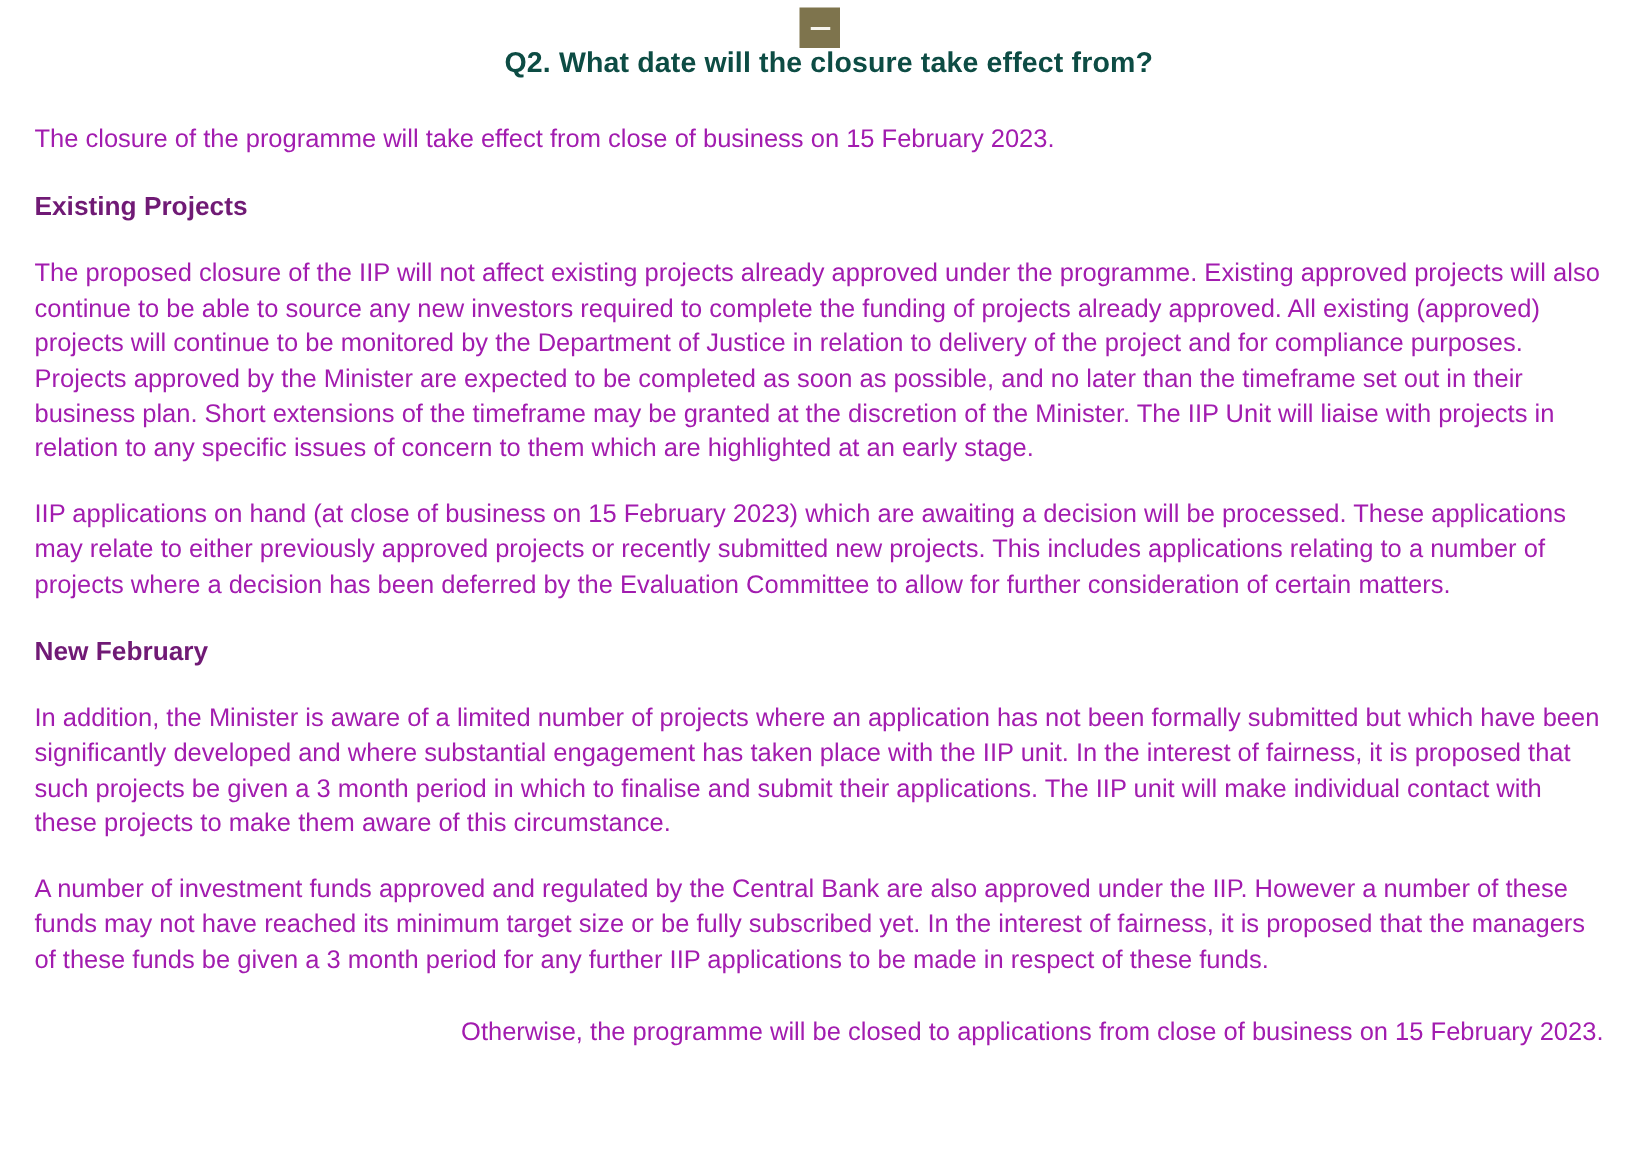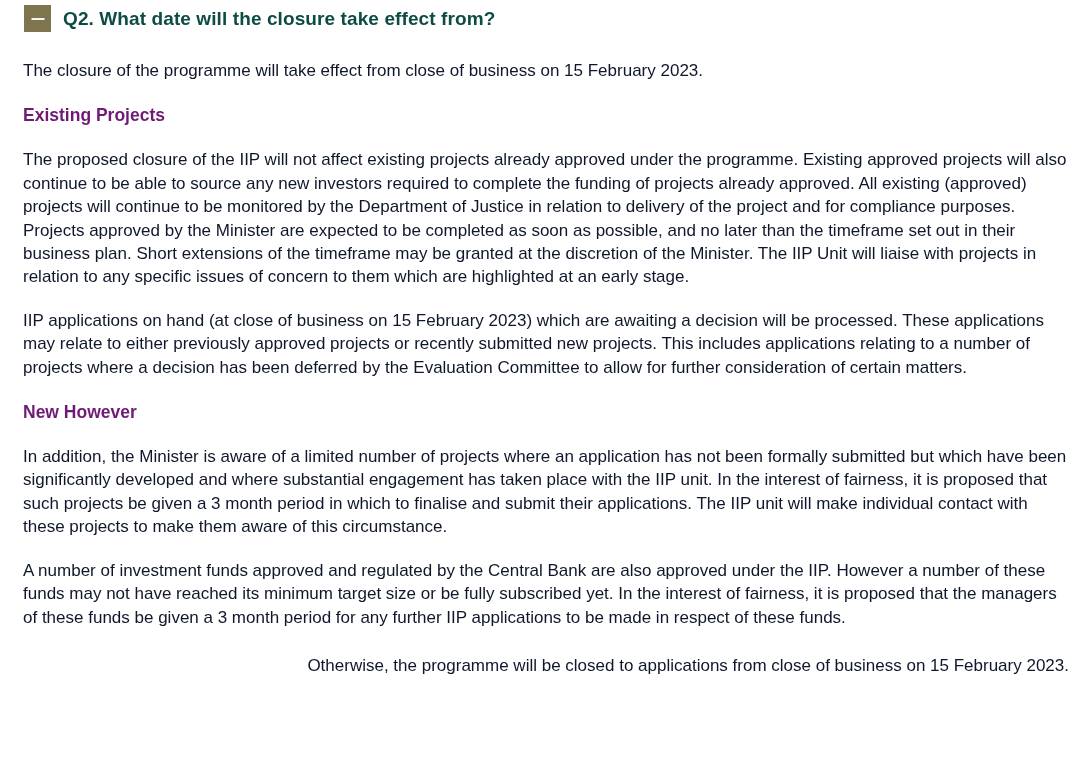--- a/index.html
+++ b/index.html
@@ -13,20 +13,21 @@
   .faq-panel {
     width: 1090px;
     height: 772px;
     padding: 5px 21px 0 23px;
   }
   .faq-header {
     display: flex;
     align-items: center;
     margin: 0 0 27px 1px;
     cursor: pointer;
+    flex-direction: column;
   }
   .toggle-btn {
     width: 27px;
     height: 27px;
     background: #7e744d;
     border: none;
     position: relative;
     flex: 0 0 27px;
     cursor: pointer;
     display: inline-block;
@@ -44,21 +45,21 @@
   .faq-question {
     margin-left: 12px;
     font-size: 19px;
     font-weight: bold;
     color: #0d4c44;
     letter-spacing: 0.1px;
   }
   .body-text {
     font-size: 17px;
     line-height: 23.4px;
-    color: #0f172a;
+    color: #a21caf;
     margin-bottom: 20px;
     max-width: 1047px;
   }
   .section-heading {
     font-size: 17.5px;
     font-weight: bold;
     color: #701a75;
     margin: 23px 0 23px 0;
     line-height: 20px;
   }
@@ -79,20 +80,20 @@
     <h2 class="faq-question">Q2. What date will the closure take effect from?</h2>
   </div>
 
   <p class="body-text">The closure of the programme will take effect from close of business on 15 February 2023.</p>
 
   <h3 class="section-heading">Existing Projects</h3>
   <p class="body-text">The proposed closure of the IIP will not affect existing projects already approved under the programme. Existing approved projects will also continue to be able to source any new investors required to complete the funding of projects already approved. All existing (approved) projects will continue to be monitored by the Department of Justice in relation to delivery of the project and for compliance purposes. Projects approved by the Minister are expected to be completed as soon as possible, and no later than the timeframe set out in their business plan. Short extensions of the timeframe may be granted at the discretion of the Minister. The IIP Unit will liaise with projects in relation to any specific issues of concern to them which are highlighted at an early stage.</p>
 
   <p class="body-text">IIP applications on hand (at close of business on 15 February 2023) which are awaiting a decision will be processed. These applications may relate to either previously approved projects or recently submitted new projects. This includes applications relating to a number of projects where a decision has been deferred by the Evaluation Committee to allow for further consideration of certain matters.</p>
 
-  <h3 class="section-heading">New However</h3>
+  <h3 class="section-heading">New February</h3>
   <p class="body-text">In addition, the Minister is aware of a limited number of projects where an application has not been formally submitted but which have been significantly developed and where substantial engagement has taken place with the IIP unit. In the interest of fairness, it is proposed that such projects be given a 3 month period in which to finalise and submit their applications. The IIP unit will make individual contact with these projects to make them aware of this circumstance.</p>
 
   <p class="body-text">A number of investment funds approved and regulated by the Central Bank are also approved under the IIP. However a number of these funds may not have reached its minimum target size or be fully subscribed yet. In the interest of fairness, it is proposed that the managers of these funds be given a 3 month period for any further IIP applications to be made in respect of these funds.</p>
 
   <p class="body-text closing-text">Otherwise, the programme will be closed to applications from close of business on 15 February 2023.</p>
 
 </div>
 
 </body></html>

